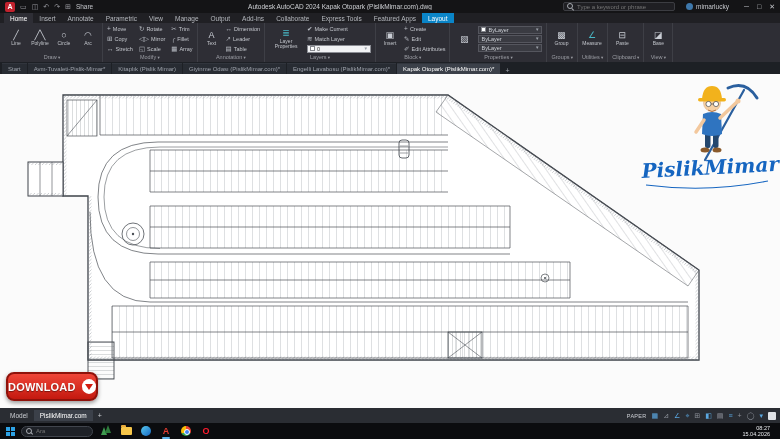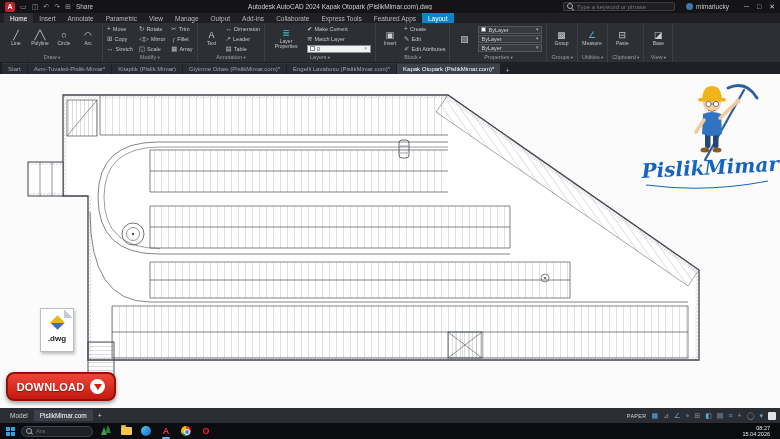--- a/index.html
+++ b/index.html
@@ -56,21 +56,21 @@
 
   
   .canvas{flex:1;position:relative;background:#fbfbfb;overflow:hidden}
   .canvas svg{position:absolute;left:0;top:0}
 
   .dwgicon{position:absolute;left:40px;top:234px;width:34px;height:44px;background:#fff;border:1px solid #b9bec4;box-shadow:1px 2px 3px rgba(0,0,0,.25);cursor:pointer}
   .fold{position:absolute;right:0;top:0;width:9px;height:9px;background:linear-gradient(225deg,#fbfbfc 50%,#c6cbd1 50%)}
   .dwgart{width:13px;height:13px;margin:7px auto 0;background:linear-gradient(135deg,#e8b71e 50%,#2f74c0 50%);transform:rotate(45deg) scale(.8)}
   .dwgtext{font-size:8px;font-weight:bold;color:#1d1d1f;text-align:center;margin-top:5px}
 
-  .download{position:absolute;left:6px;top:298px;width:110px;height:29px;background:linear-gradient(#ef4538,#c4190f);border:2px solid #8f120b;border-radius:8px;display:flex;align-items:center;justify-content:center;gap:6px;box-shadow:0 2px 4px rgba(0,0,0,.4);cursor:pointer}
+  .download{position:absolute;left:6px;top:298px;width:92px;height:29px;background:linear-gradient(#ef4538,#c4190f);border:2px solid #8f120b;border-radius:8px;display:flex;align-items:center;justify-content:center;gap:6px;box-shadow:0 2px 4px rgba(0,0,0,.4);cursor:pointer}
   .dl-text{color:#fff;font-weight:bold;font-size:11px;letter-spacing:.2px;text-shadow:0 1px 1px rgba(0,0,0,.45)}
   .dl-circle{width:15px;height:15px;border-radius:50%;background:#fff;display:flex;align-items:center;justify-content:center}
   .dl-arrow{width:0;height:0;border-left:4px solid transparent;border-right:4px solid transparent;border-top:6px solid #d21c10}
 
   
   .statusbar{height:15px;background:#2a2d33;display:flex;align-items:center;padding:0 4px;flex:0 0 15px}
   .sb-model{font-size:6.5px;color:#cdd0d5;padding:0 6px;cursor:pointer}
   .sb-layout{font-size:6.5px;color:#fff;background:#3b4049;padding:2px 6px;cursor:pointer}
   .sb-plus{font-size:7px;color:#cdd0d5;padding:0 5px;cursor:pointer}
   .sb-right{margin-left:auto;display:flex;align-items:center;gap:5px}
@@ -455,25 +455,20 @@
         <rect x="698" y="24" width="28" height="3.5" rx="1.7" fill="#f2b21c"></rect>
         <circle cx="708.5" cy="30" r="2.6" fill="#fff" stroke="#444" stroke-width="0.7"></circle>
         <circle cx="716" cy="30" r="2.6" fill="#fff" stroke="#444" stroke-width="0.7"></circle>
         <path d="M711 30 H713.5" stroke="#444" stroke-width="0.7"></path>
         <path d="M708 36 Q712 39 716 36" fill="none" stroke="#b06a3a" stroke-width="0.9"></path>
         <text x="642" y="104" font-size="20" font-style="italic" font-weight="bold" fill="#1565c0" font-family="'DejaVu Serif',serif" transform="rotate(-3 642 104)">PislikMimar</text>
         <path d="M646 111 Q708 119 768 107" fill="none" stroke="#1565c0" stroke-width="1.1"></path>
       </g>
     </svg>
 
-    <div class="dwgicon">
-      <div class="fold"></div>
-      <div class="dwgart"></div>
-      <div class="dwgtext">.dwg</div>
-    </div>
 
     <div class="download">
       <span class="dl-text">DOWNLOAD</span>
       <span class="dl-circle">
           <span class="dl-arrow"></span>
         </span>
     </div>
   </div>
 
   <div class="statusbar">

